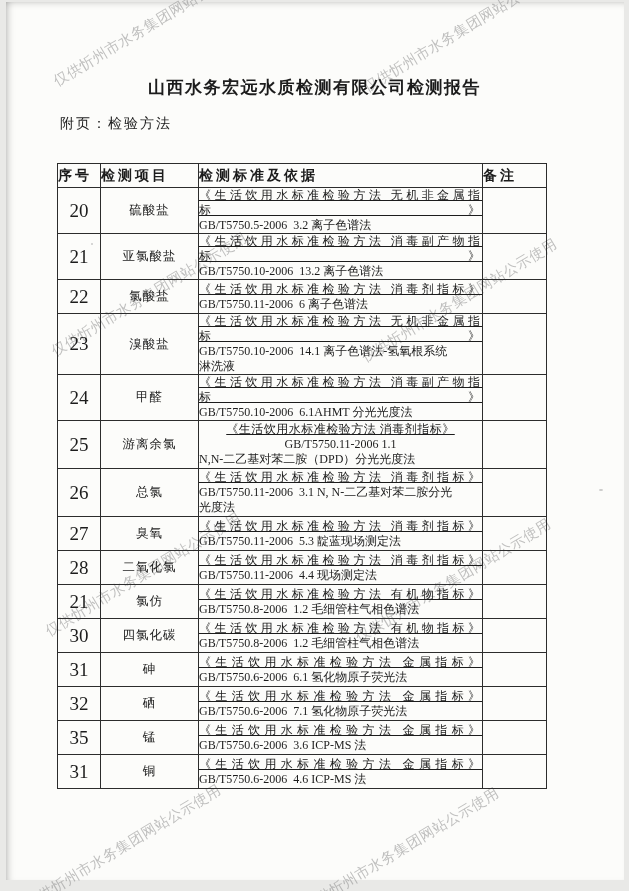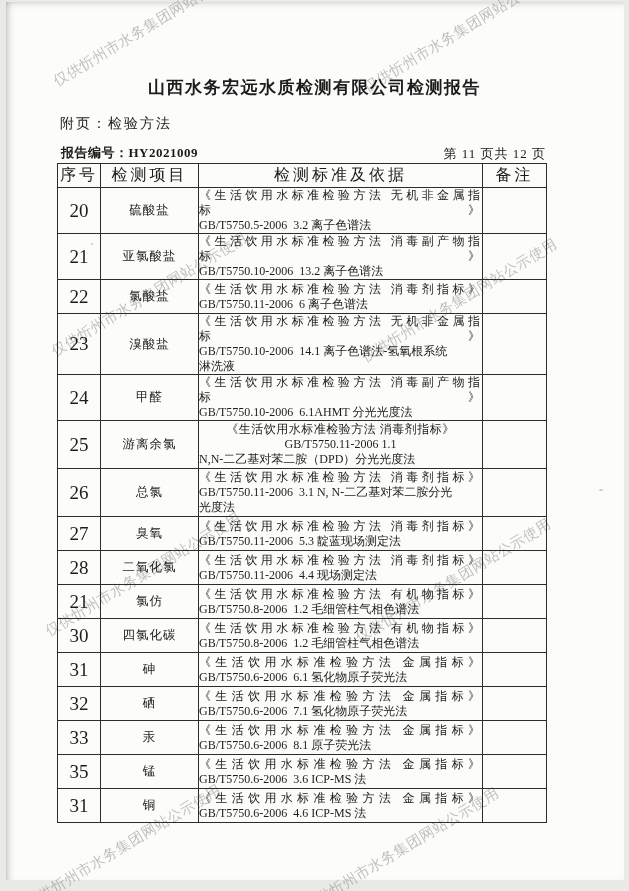--- a/index.html
+++ b/index.html
@@ -14,28 +14,28 @@
   .content{position:absolute;inset:0;z-index:2;}
   .title{position:absolute;top:76px;left:0;right:0;text-align:center;
          font-size:17px;font-weight:700;letter-spacing:1.5px;}
   .subtitle{position:absolute;top:115px;left:60px;font-size:14px;font-weight:400;letter-spacing:2px;}
   .meta{position:absolute;top:144px;left:61px;right:83px;height:18px;font-size:13px;}
   .report-no{position:absolute;left:0;top:0;font-weight:700;letter-spacing:.5px;}
   .page-info{position:absolute;right:0;top:1px;letter-spacing:1px;}
   table.methods{position:absolute;left:57px;top:163px;width:489px;border-collapse:collapse;
                 table-layout:fixed;}
   .methods td,.methods th{border:1px solid #2c2c2c;padding:0;vertical-align:middle;overflow:hidden;}
-  .methods th{height:23px;font-weight:400;font-size:16px;letter-spacing:3px;text-align:center;}
+  .methods th{height:23px;font-weight:700;font-size:14px;letter-spacing:3px;text-align:left;}
   tr.h2{height:34px;} tr.h3{height:48px;}
   .no-cell{text-align:center;font-size:19px;}
   .item-cell{text-align:center;font-size:12.5px;letter-spacing:1px;
              font-family:"DejaVu Sans","Liberation Sans",sans-serif;font-weight:400;}
   .std-cell{padding:1px 5px;}
   .std-line{font-size:12px;line-height:15px;}
-  .std-l1{letter-spacing:2px;text-align:justify;text-align-last:justify;text-justify:inter-character;}
+  .std-l1{letter-spacing:2px;text-align:justify;text-align-last:justify;text-justify:inter-character;text-decoration:underline;}
   .std-ln{white-space:pre-wrap;text-align:left;}
   tr.ctr .std-l1{text-align:center;text-align-last:center;letter-spacing:.5px;}
   tr.ctr .std-line:nth-child(2){text-align:center;}
   .speck{position:absolute;background:#a8a8a8;border-radius:50%;z-index:2;opacity:.6;}
 </style>
 </head>
 <body>
 
 <div class="page">
   <div class="paper"></div>
@@ -49,24 +49,20 @@
   <span class="wm" style="left:27px;top:895px">仅供忻州市水务集团网站公示使用</span>
   <span class="wm" style="left:305px;top:898px">仅供忻州市水务集团网站公示使用</span>
 
   <div class="speck" style="left:253px;top:676px;width:3px;height:3px"></div>
   <div class="speck" style="left:91px;top:243px;width:2px;height:2px"></div>
   <div class="speck" style="left:599px;top:489px;width:4px;height:2px"></div>
 
   <div class="content">
     <div class="title">山西水务宏远水质检测有限公司检测报告</div>
     <div class="subtitle">附页：检验方法</div>
-    <div class="meta">
-      <span class="report-no">报告编号：HY2021009</span>
-      <span class="page-info">第 11 页共 12 页</span>
-    </div>
 
     <table class="methods">
       <colgroup>
         <col style="width:43px">
           <col style="width:98px">
           <col style="width:284px">
           <col style="width:64px">
       </colgroup>
       <thead>
         <tr>
@@ -191,29 +187,20 @@
           <tr class="h2">
             <td class="no-cell">32</td>
             <td class="item-cell">硒</td>
             <td class="std-cell">
               <div class="std-line std-l1">《生活饮用水标准检验方法 金属指标》</div>
               <div class="std-line std-ln">GB/T5750.6-2006  7.1 氢化物原子荧光法</div>
             </td>
             <td class="remark-cell"></td>
           </tr>
           <tr class="h2">
-            <td class="no-cell">33</td>
-            <td class="item-cell">汞</td>
-            <td class="std-cell">
-              <div class="std-line std-l1">《生活饮用水标准检验方法 金属指标》</div>
-              <div class="std-line std-ln">GB/T5750.6-2006  8.1 原子荧光法</div>
-            </td>
-            <td class="remark-cell"></td>
-          </tr>
-          <tr class="h2">
             <td class="no-cell">35</td>
             <td class="item-cell">锰</td>
             <td class="std-cell">
               <div class="std-line std-l1">《生活饮用水标准检验方法 金属指标》</div>
               <div class="std-line std-ln">GB/T5750.6-2006  3.6 ICP-MS 法</div>
             </td>
             <td class="remark-cell"></td>
           </tr>
           <tr class="h2">
             <td class="no-cell">31</td>

